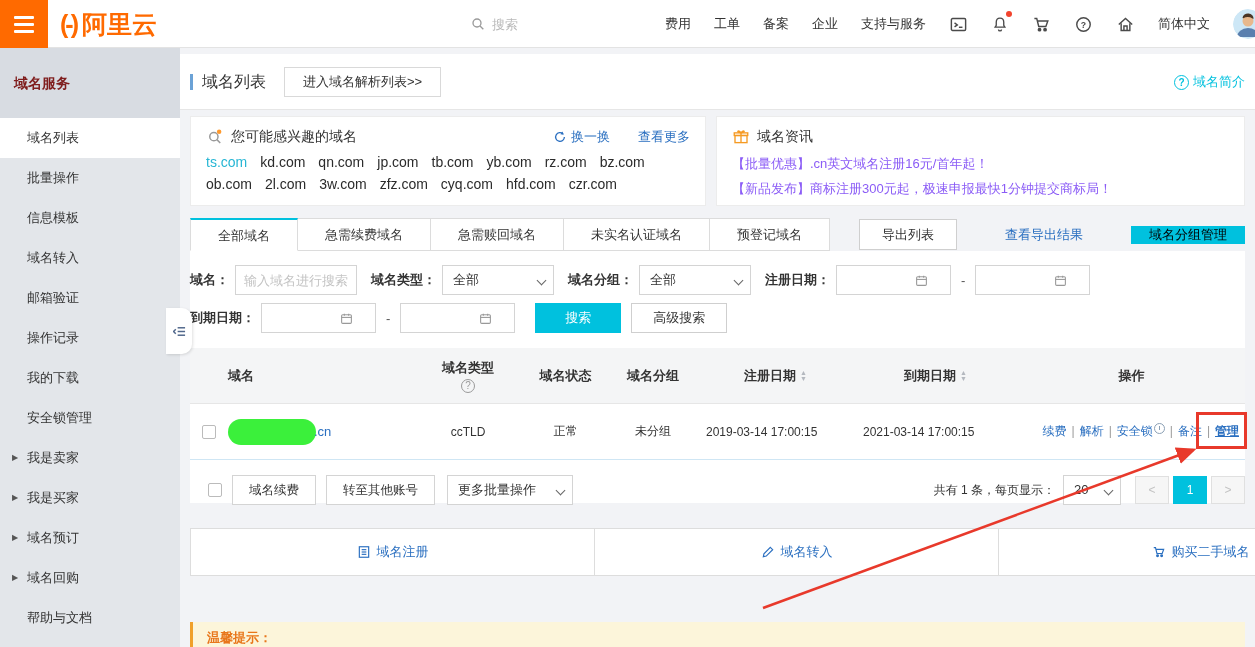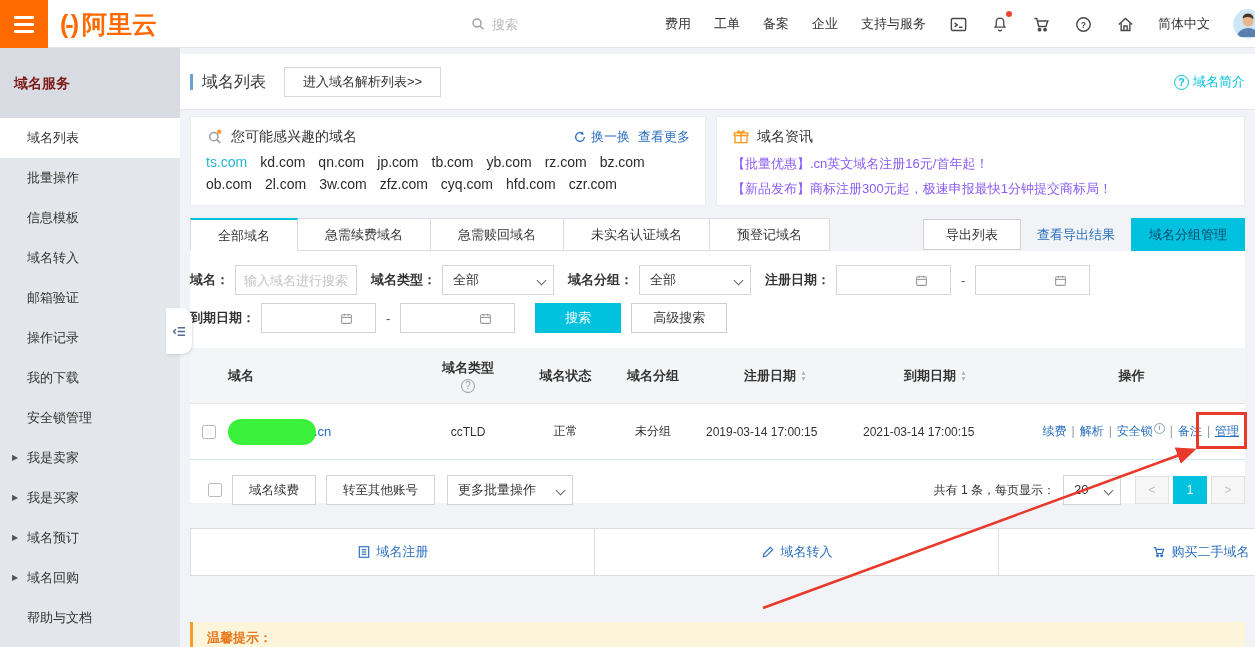--- a/index.html
+++ b/index.html
@@ -38,36 +38,36 @@
   .page-title { font-size:16px; color:#333; }
   .resolve-btn { margin-left:18px; height:30px; line-height:28px; padding:0 18px; background:#fff; border:1px solid #d9d9d9; font-size:13px; color:#333; cursor:pointer; }
   .intro-link { margin-left:auto; display:flex; align-items:center; gap:4px; color:#00C1DE; font-size:13px; cursor:pointer; text-decoration:none; }
 
   .promo-row { position:absolute; left:10px; top:68px; width:1055px; height:90px; display:flex; gap:10px; }
   .promo-box { background:#fff; border:1px solid #ececec; padding:11px 15px 8px; }
   .promo-box.interest { width:516px; }
   .promo-box.news { flex:1; }
   .promo-head { display:flex; align-items:center; gap:7px; }
   .promo-title { font-size:14px; color:#333; }
-  .promo-links { margin-left:auto; display:flex; align-items:flex-start; gap:8px; }
+  .promo-links { margin-left:auto; display:flex; align-items:flex-start; gap:28px; }
   .blue-link { color:#2a6fc0; font-size:13px; text-decoration:none; cursor:pointer; display:flex; align-items:center; gap:4px; }
   .domain-list { margin-top:8px; display:flex; flex-wrap:wrap; column-gap:13px; row-gap:6px; font-size:14px; color:#2b2b2b; }
   .domain-list span { cursor:pointer; }
   .domain-list .hl { color:#27b6d4; }
   .news-line { font-size:13px; color:#8b5cf6; line-height:25px; margin-top:5px; cursor:pointer; }
 
   .tabs-row { position:absolute; left:10px; top:170px; width:1055px; height:33px; }
   .tabs { position:absolute; left:0; bottom:0; display:flex; }
   .tab { height:33px; line-height:31px; padding:0 27px; font-size:13px; color:#333; background:#fff; border:1px solid #dcdcdc; margin-left:-1px; cursor:pointer; white-space:nowrap; }
   .tab:first-child { margin-left:0; }
   .tab.active { border-top:2px solid #00C1DE; border-bottom:1px solid #fff; position:relative; z-index:2; }
-  .tabs-right { position:absolute; right:0; top:0; height:33px; display:flex; align-items:center; }
+  .tabs-right { position:absolute; right:0; top:0; height:33px; display:flex; align-items:center;gap:32px; }
   .export-btn { height:31px; padding:0 22px; background:#fff; border:1px solid #cfcfcf; font-size:13px; color:#333; cursor:pointer; }
   .view-export { margin:0 16px; font-size:13px; }
-  .group-btn { height:33px; padding:0 18px; background:#00C1DE; color:#0c4a6e; border:none; font-size:13px; cursor:pointer; }
+  .group-btn { height:18px; padding:0 18px; background:#00C1DE; color:#000000; border:none; font-size:13px; cursor:pointer; }
 
   .panel { position:absolute; left:10px; top:203px; width:1055px; height:252px; background:#fff; }
   .f-row { display:flex; align-items:center; height:30px; }
   .f-row1 { margin:14px 0 0 0; }
   .f-row2 { margin-top:8px; }
   .f-label { font-size:13px; font-weight:bold; color:#333; margin-right:6px; white-space:nowrap; }
   .f-input { height:30px; border:1px solid #d4d4d4; font-size:13px; color:#333; padding:0 8px; outline:none; }
   .f-input::placeholder { color:#c3c3c3; }
   .sel { position:relative; height:30px; border:1px solid #d4d4d4; background:#fff; font-size:13px; color:#333; line-height:28px; padding:0 22px 0 10px; cursor:pointer; white-space:nowrap; }
   .sel .chev { position:absolute; right:8px; top:11px; width:7px; height:7px; border-right:1px solid #666; border-bottom:1px solid #666; transform:rotate(45deg); }
@@ -86,21 +86,21 @@
   .sort span { font-size:7px; line-height:6px; color:#b4b8bf; }
   .t-row { height:56px; font-size:12px; color:#333; border-bottom:1px solid #cfe6f4; }
   .t-row .c { text-align:center; }
   .chk { appearance:none; width:14px; height:14px; border:1px solid #bbb; border-radius:2px; background:#fff; cursor:pointer; display:inline-block; vertical-align:middle; }
   .domain-cell { display:flex; align-items:center; }
   .blob { width:88px; height:26px; background:#3bf03b; border-radius:13px; }
   .cn { color:#2a6fc0; font-size:13px; margin-left:-2px; cursor:pointer; }
   .actions { text-align:right; padding-right:6px; white-space:nowrap; font-size:12px; }
   .actions a { color:#2a6fc0; text-decoration:none; cursor:pointer; }
   .actions .sep { color:#999; margin:0 5px; }
-  .actions .manage { text-decoration:underline; font-weight:normal; }
+  .actions .manage { text-decoration:underline; font-weight:bold; }
 
   .batch-bar { display:flex; align-items:center; height:40px; margin-top:10px; padding-left:18px; }
   .batch-btn { height:30px; padding:0 16px; background:#fff; border:1px solid #d4d4d4; font-size:12.5px; color:#333; cursor:pointer; margin-left:10px; }
   .batch-sel { margin-left:12px; width:126px; }
   .page-area { margin-left:auto; display:flex; align-items:center; }
   .page-summary { font-size:12px; color:#333; margin-right:8px; }
   .size-sel { width:58px; }
   .pager { display:flex; gap:4px; margin-left:14px; }
   .pg { width:34px; height:28px; line-height:26px; text-align:center; font-size:12px; border:1px solid #e0e0e0; background:#f6f6f6; color:#c2c2c2; cursor:pointer; }
   .pg.cur { background:#00C1DE; border-color:#00C1DE; color:#fff; }

